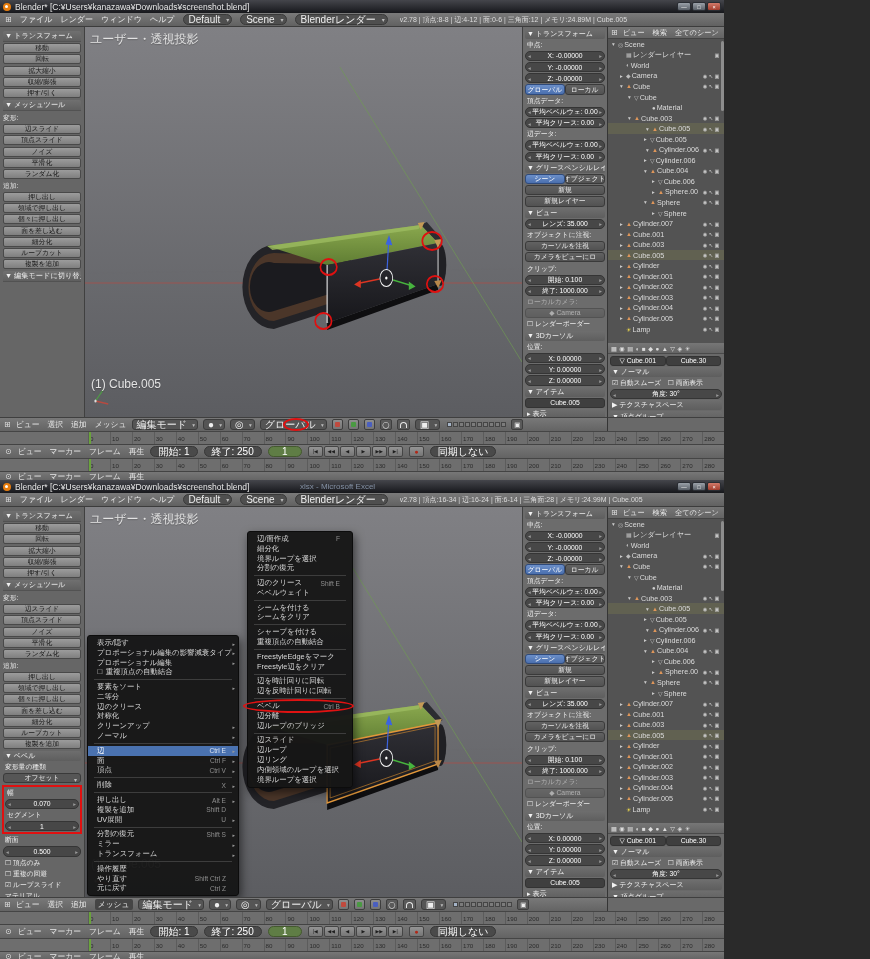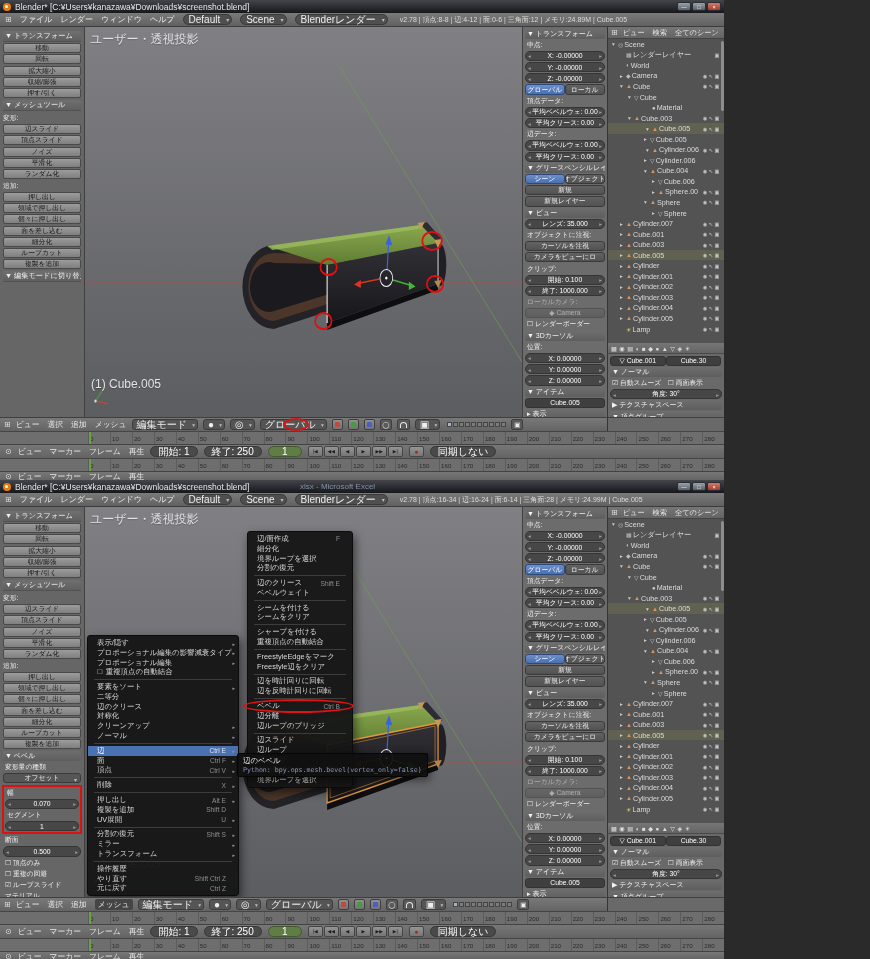--- a/index.html
+++ b/index.html
@@ -1174,24 +1174,20 @@
             <span class="l">内側領域のループを選択</span>
             <span class="s"></span>
             <span class="a"></span>
           </div>
           <div class="mi">
             <span class="l">境界ループを選択</span>
             <span class="s"></span>
             <span class="a"></span>
           </div>
         </div>
-      <div class="tooltip" style="left:152px;top:246px">
-        <div class="t1">辺のベベル</div>
-        <div class="t2">Python: bpy.ops.mesh.bevel(vertex_only=false)</div>
-      </div>
     </div>
     <div class="npanel">
       <div class="rows">
           <div class="np hdr">
             <span class="npl">▼ トランスフォーム</span>
           </div>
           <div class="np lbl">
             <span class="npl">中点:</span>
           </div>
           <div class="np num">

